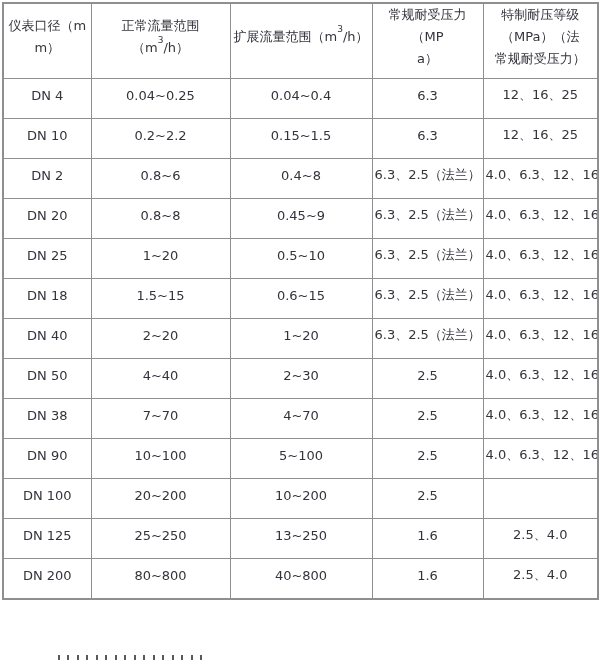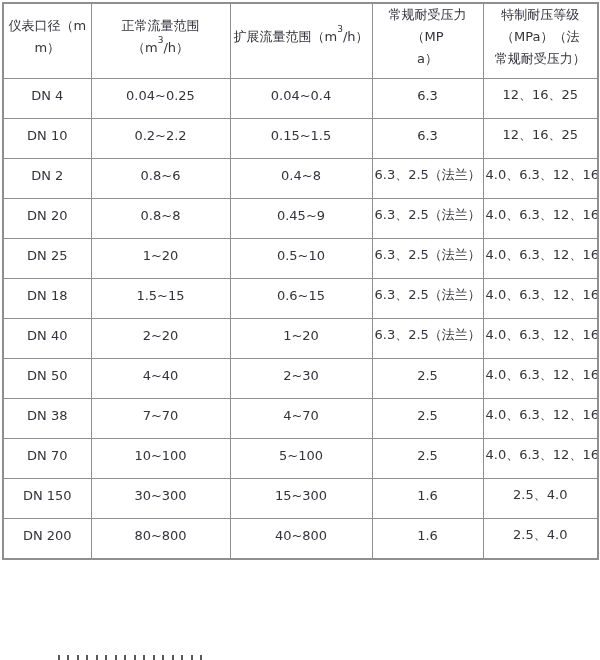--- a/index.html
+++ b/index.html
@@ -144,30 +144,37 @@
         <td>4.0、6.3、12、16、25</td>
       </tr>
       <tr>
         <td>DN 38</td>
         <td>7~70</td>
         <td>4~70</td>
         <td>2.5</td>
         <td>4.0、6.3、12、16、25</td>
       </tr>
       <tr>
-        <td>DN 70</td>
+        <td>DN 90</td>
         <td>10~100</td>
         <td>5~100</td>
         <td>2.5</td>
         <td>4.0、6.3、12、16、25</td>
       </tr>
       <tr>
-        <td>DN 150</td>
-        <td>30~300</td>
-        <td>15~300</td>
+        <td>DN 100</td>
+        <td>20~200</td>
+        <td>10~200</td>
+        <td>2.5</td>
+        <td></td>
+      </tr>
+      <tr>
+        <td>DN 125</td>
+        <td>25~250</td>
+        <td>13~250</td>
         <td>1.6</td>
         <td>2.5、4.0</td>
       </tr>
       <tr>
         <td>DN 200</td>
         <td>80~800</td>
         <td>40~800</td>
         <td>1.6</td>
         <td>2.5、4.0</td>
       </tr>

